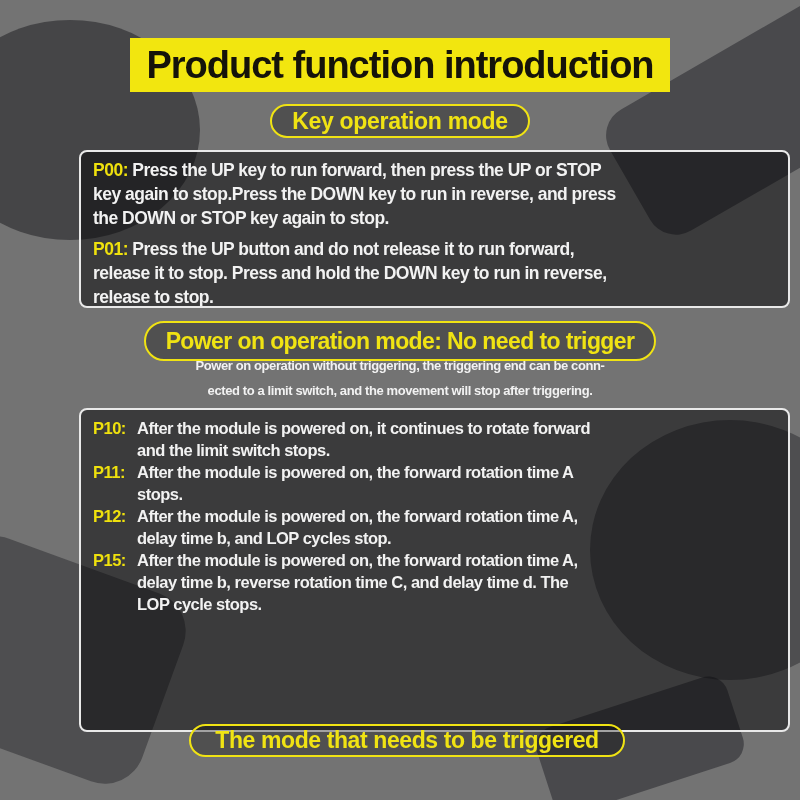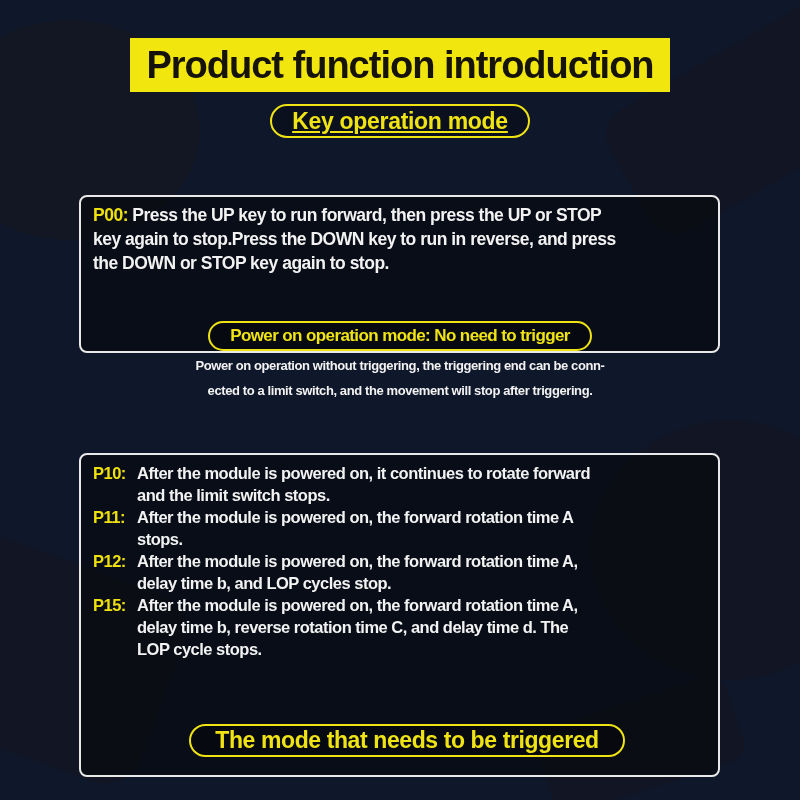--- a/index.html
+++ b/index.html
@@ -1,18 +1,18 @@
 <!DOCTYPE html>
 <html><head>
 <meta charset="utf-8">
 <style>
   html, body { margin:0; padding:0; background:#000; }
   .canvas {
     position:relative; width:800px; height:800px;
-    background:#0f172a; overflow:hidden;
+    background:#737373; overflow:hidden;
     font-family:"Liberation Sans", sans-serif; font-weight:bold;
   }
   
   .bg-shape { position:absolute; background:#17171c; }
   .bg-s1 { width:260px; height:220px; left:-60px; top:20px; border-radius:50%; opacity:.5; }
   .bg-s2 { width:300px; height:140px; left:610px; top:40px; transform:rotate(-30deg); border-radius:30px; opacity:.45; }
   .bg-s3 { width:280px; height:260px; left:590px; top:420px; border-radius:50%; opacity:.4; }
   .bg-s4 { width:240px; height:200px; left:-70px; top:560px; transform:rotate(20deg); border-radius:40px; opacity:.4; }
   .bg-s5 { width:200px; height:90px; left:540px; top:700px; transform:rotate(-18deg); border-radius:20px; opacity:.45; }
 
@@ -24,31 +24,30 @@
     font-size:38px; letter-spacing:-1px; padding:0 16px;
   }
   .row-title { top:38px; }
 
   .pill {
     border:2px solid #f0e313; color:#f0e313; border-radius:20px;
     display:flex; align-items:center; justify-content:center;
     background:rgba(0,0,0,.3); box-sizing:border-box;
   }
   .row-key { top:104px; }
-  .pill-key { height:34px; font-size:23px; padding:0 20px; letter-spacing:-0.3px;text-decoration:underline; }
+  .pill-key { height:34px; font-size:23px; padding:0 20px; letter-spacing:-0.3px; }
   .row-power { top:321px; }
-  .pill-power { height:30px; font-size:17px; padding:0 20px; letter-spacing:-0.6px; }
+  .pill-power { height:40px; font-size:23px; padding:0 20px; letter-spacing:-0.6px; }
   .row-bottom { top:724px;margin-left:7px; }
   .pill-bottom { height:33px; font-size:23px; padding:0 24px; letter-spacing:-0.4px; }
 
   .box {
-    position:absolute; left:79px; width:641px; box-sizing:border-box;
+    position:absolute; left:79px; width:711px; box-sizing:border-box;
     border:2px solid #e9e9e9; border-radius:8px; overflow:hidden;
     background:rgba(4,4,6,.5);
-    margin-top:45px;
   }
   .box-key { top:150px; height:158px; padding:6px 12px; }
   .key-par { font-size:17.5px; line-height:24px; letter-spacing:-0.5px; color:#f2f2f2; white-space:pre; }
   .key-par + .key-par { margin-top:7px; }
   .plabel { color:#efe10d; }
 
   .box-power { top:408px; height:324px; padding:7px 8px 12px 12px; }
   .mode-row { display:flex; font-size:16.5px; line-height:22px; letter-spacing:-0.5px; color:#f2f2f2; }
   .mode-row .plabel { flex:0 0 44px; width:44px; }
   .mode-text { white-space:pre; }
@@ -74,20 +73,23 @@
   </div>
 
   <div class="center-row row-key">
     <div class="pill pill-key">Key operation mode</div>
   </div>
 
   <div class="box box-key">
     <div class="key-par"><span class="plabel">P00:</span><span class="mode-inline-text"> Press the UP key to run forward, then press the UP or STOP
 key again to stop.Press the DOWN key to run in reverse, and press
 the DOWN or STOP key again to stop.</span></div>
+    <div class="key-par"><span class="plabel">P01:</span><span class="mode-inline-text"> Press the UP button and do not release it to run forward,
+release it to stop. Press and hold the DOWN key to run in reverse,
+release to stop.</span></div>
   </div>
 
   <div class="center-row row-power">
     <div class="pill pill-power">Power on operation mode: No need to trigger</div>
   </div>
 
   <div class="desc">Power on operation without triggering, the triggering end can be conn-
 ected to a limit switch, and the movement will stop after triggering.</div>
 
   <div class="box box-power">

